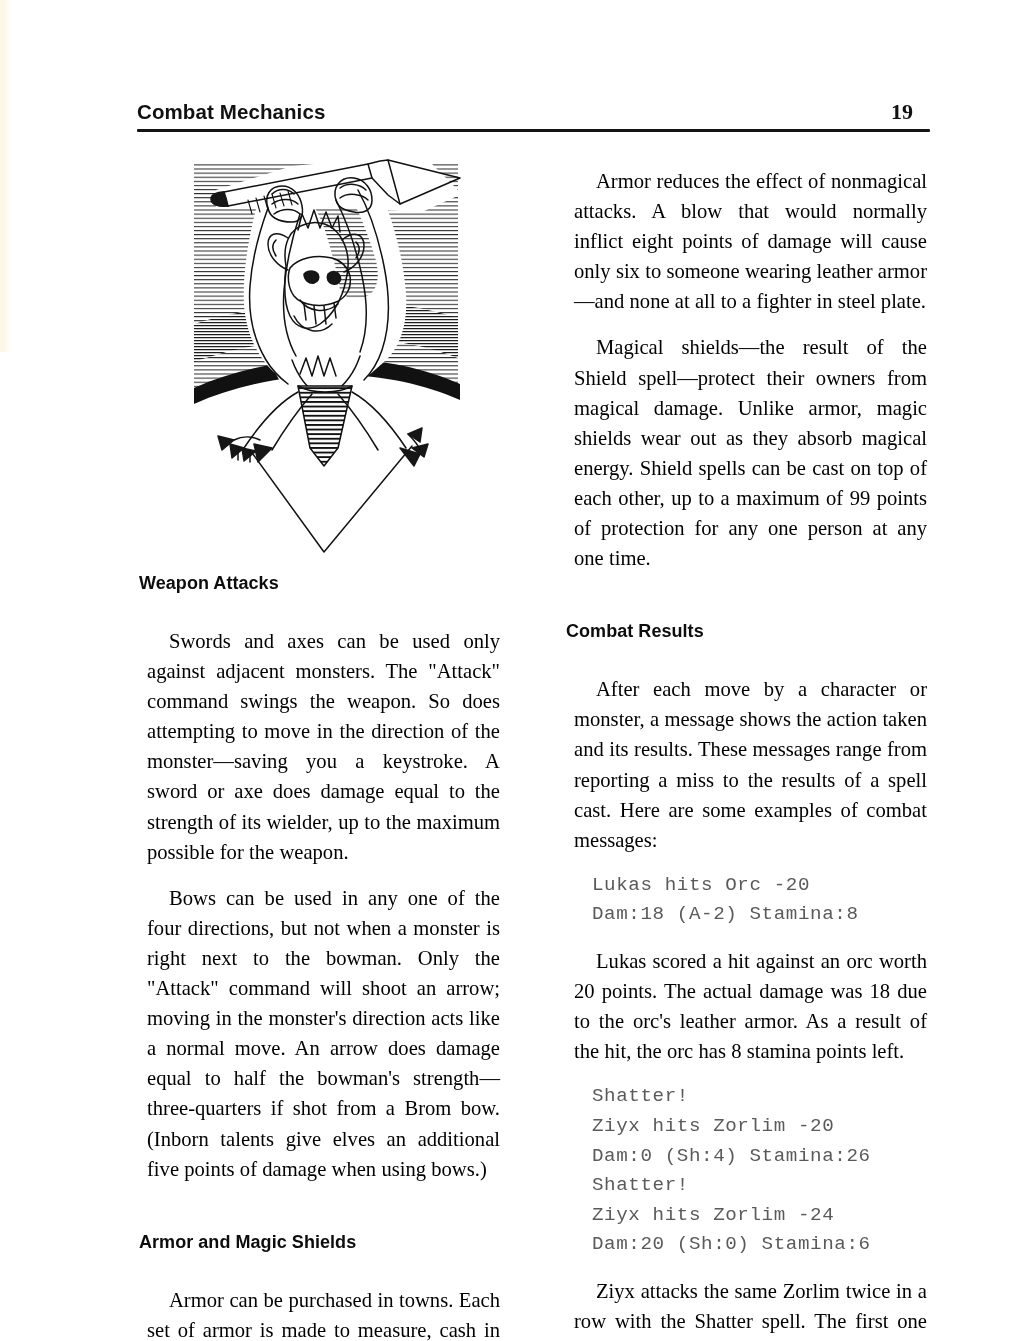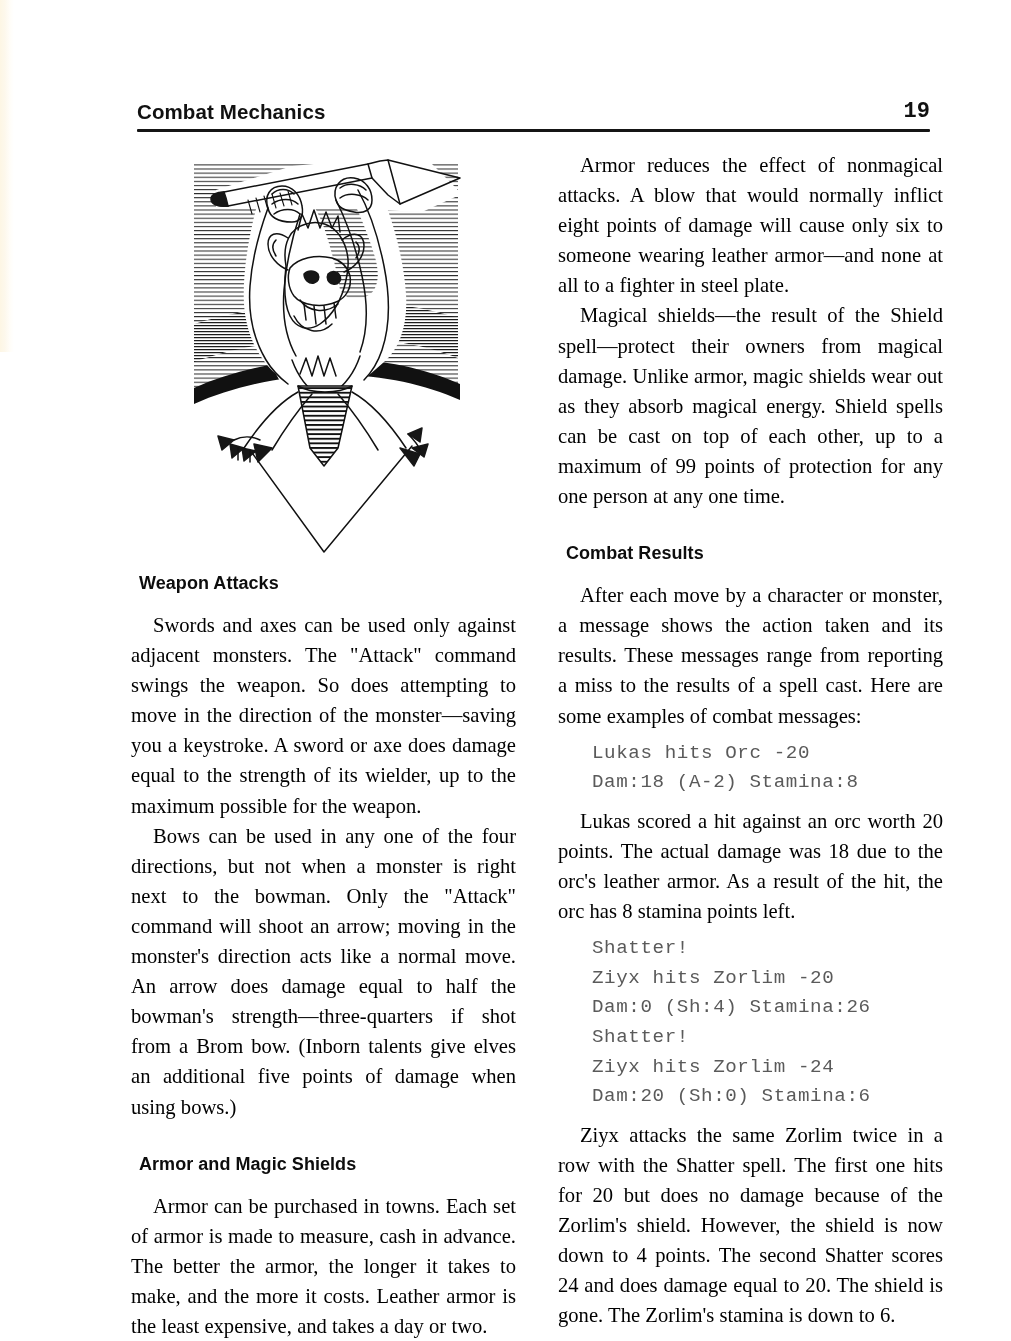--- a/index.html
+++ b/index.html
@@ -49,23 +49,23 @@
     width: 793px;
     text-align: left;
     font-family: "Liberation Sans", sans-serif;
     font-weight: bold;
     font-size: 20.5px;
     letter-spacing: 0.1px;
     color: #111;
   }
   .runhead-folio {
     position: absolute;
-    right: 0;
+    right: 17px;
     top: -1px;
-    font-family: Liberation Mono, monospace;
+    font-family: Liberation Serif, serif;
     font-weight: bold;
     font-size: 22px;
     color: #111;
   }
   .runhead-rule {
     position: absolute;
     left: 137px;
     top: 129px;
     width: 793px;
     height: 3px;
@@ -76,21 +76,21 @@
   
   .col {
     position: absolute;
     top: 150px;
     width: 385px;
   }
   .col-left  { left: 131px; }
   .col-right { left: 558px; }
 
   p.body {
-    margin: 0;
+    margin: 16px;
     font-size: 20.6px;
     line-height: 30.1px;
     text-align: justify;
     text-indent: 22px;
     -webkit-hyphens: none;
     hyphens: none;
     word-spacing: 0.1px;
   }
 
   h2.head {

